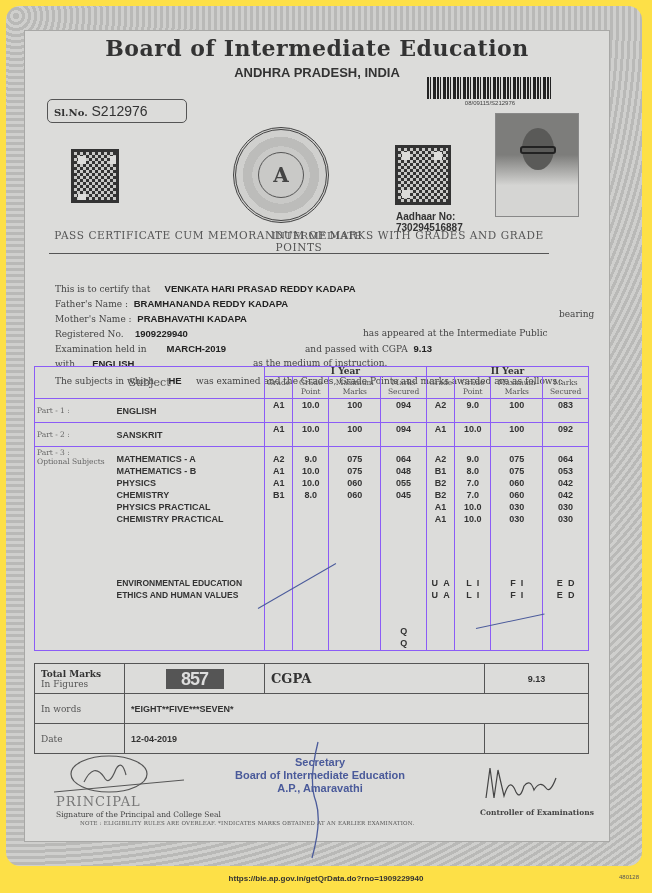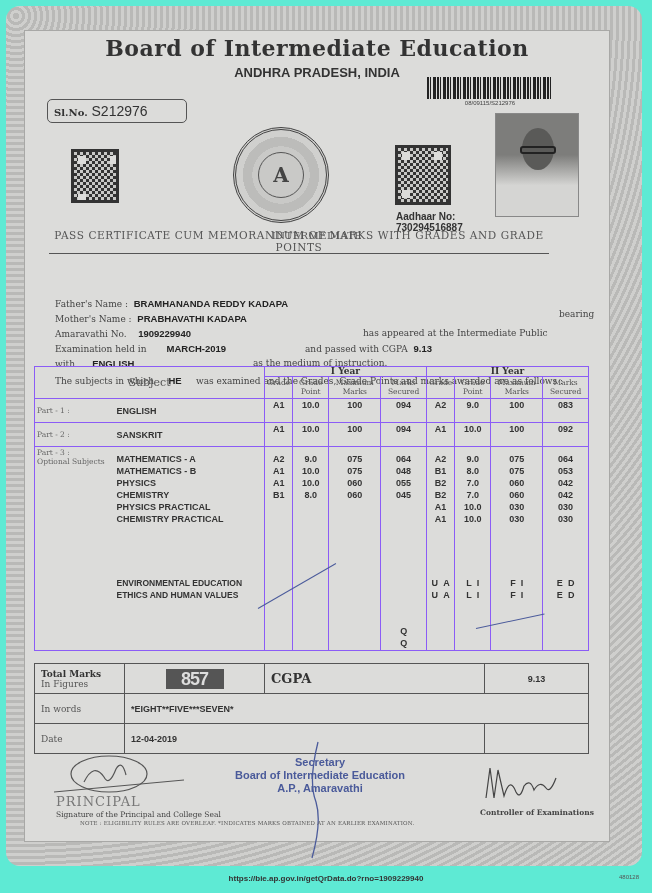--- a/index.html
+++ b/index.html
@@ -1,21 +1,21 @@
 <!DOCTYPE html>
 <html><head>
 <meta charset="utf-8">
 <style>
   * { box-sizing: border-box; margin: 0; padding: 0; }
   html, body { width: 652px; height: 893px; background: #e9e9e7; overflow: hidden; }
   body { position: relative; font-family: "Liberation Sans", sans-serif; color: #2a2a2a; }
 
   .paper {
     position: absolute; left: 0; top: 0; width: 652px; height: 893px;
-    background: #5eead4;
+    background: #fde047;
   }
   .border-frame {
     position: absolute; left: 6px; top: 6px; width: 636px; height: 860px;
     background:
       repeating-radial-gradient(circle at 10px 10px, #b9b9b7 0 3px, #cfcfcd 3px 6px);
     border-radius: 14px;
   }
   .inner {
     position: absolute; left: 24px; top: 30px; width: 586px; height: 812px;
     background: #dcdcda;
@@ -188,31 +188,35 @@
     </div>
 
     <div class="aadhaar">
       <div>Aadhaar  No:</div>
       <div>730294516887</div>
     </div>
 
     <div class="cert-intermediate">INTERMEDIATE</div>
     <div class="cert-title">PASS CERTIFICATE CUM MEMORANDUM OF MARKS WITH GRADES AND GRADE POINTS</div>
 
+    <div class="info" style="top:252px;">
+      <span>This is to certify that</span>&nbsp;&nbsp;&nbsp;&nbsp;
+      <span class="v">VENKATA HARI PRASAD REDDY KADAPA</span>
+    </div>
     <div class="info" style="top:267px;">
       <span>Father's Name :</span>&nbsp;
       <span class="v">BRAMHANANDA REDDY KADAPA</span>
     </div>
     <div class="info" style="top:282px;">
       <span>Mother's Name :</span>&nbsp;
       <span class="v">PRABHAVATHI KADAPA</span>
     </div>
     <div class="info" style="top:278px; left:534px;">bearing</div>
     <div class="info" style="top:297px;">
-      <span>Amaravathi No.</span>&nbsp;&nbsp;&nbsp;
+      <span>Registered No.</span>&nbsp;&nbsp;&nbsp;
       <span class="v">1909229940</span>
     </div>
     <div class="info" style="top:297px; left:338px;">has appeared at the Intermediate Public</div>
     <div class="info" style="top:312px;">
       <span>Examination held in</span>&nbsp;&nbsp;&nbsp;&nbsp;&nbsp;&nbsp;
       <span class="v">MARCH-2019</span>
     </div>
     <div class="info" style="top:312px; left:280px;">
       <span>and passed with CGPA</span>&nbsp;
       <span class="v">9.13</span>

